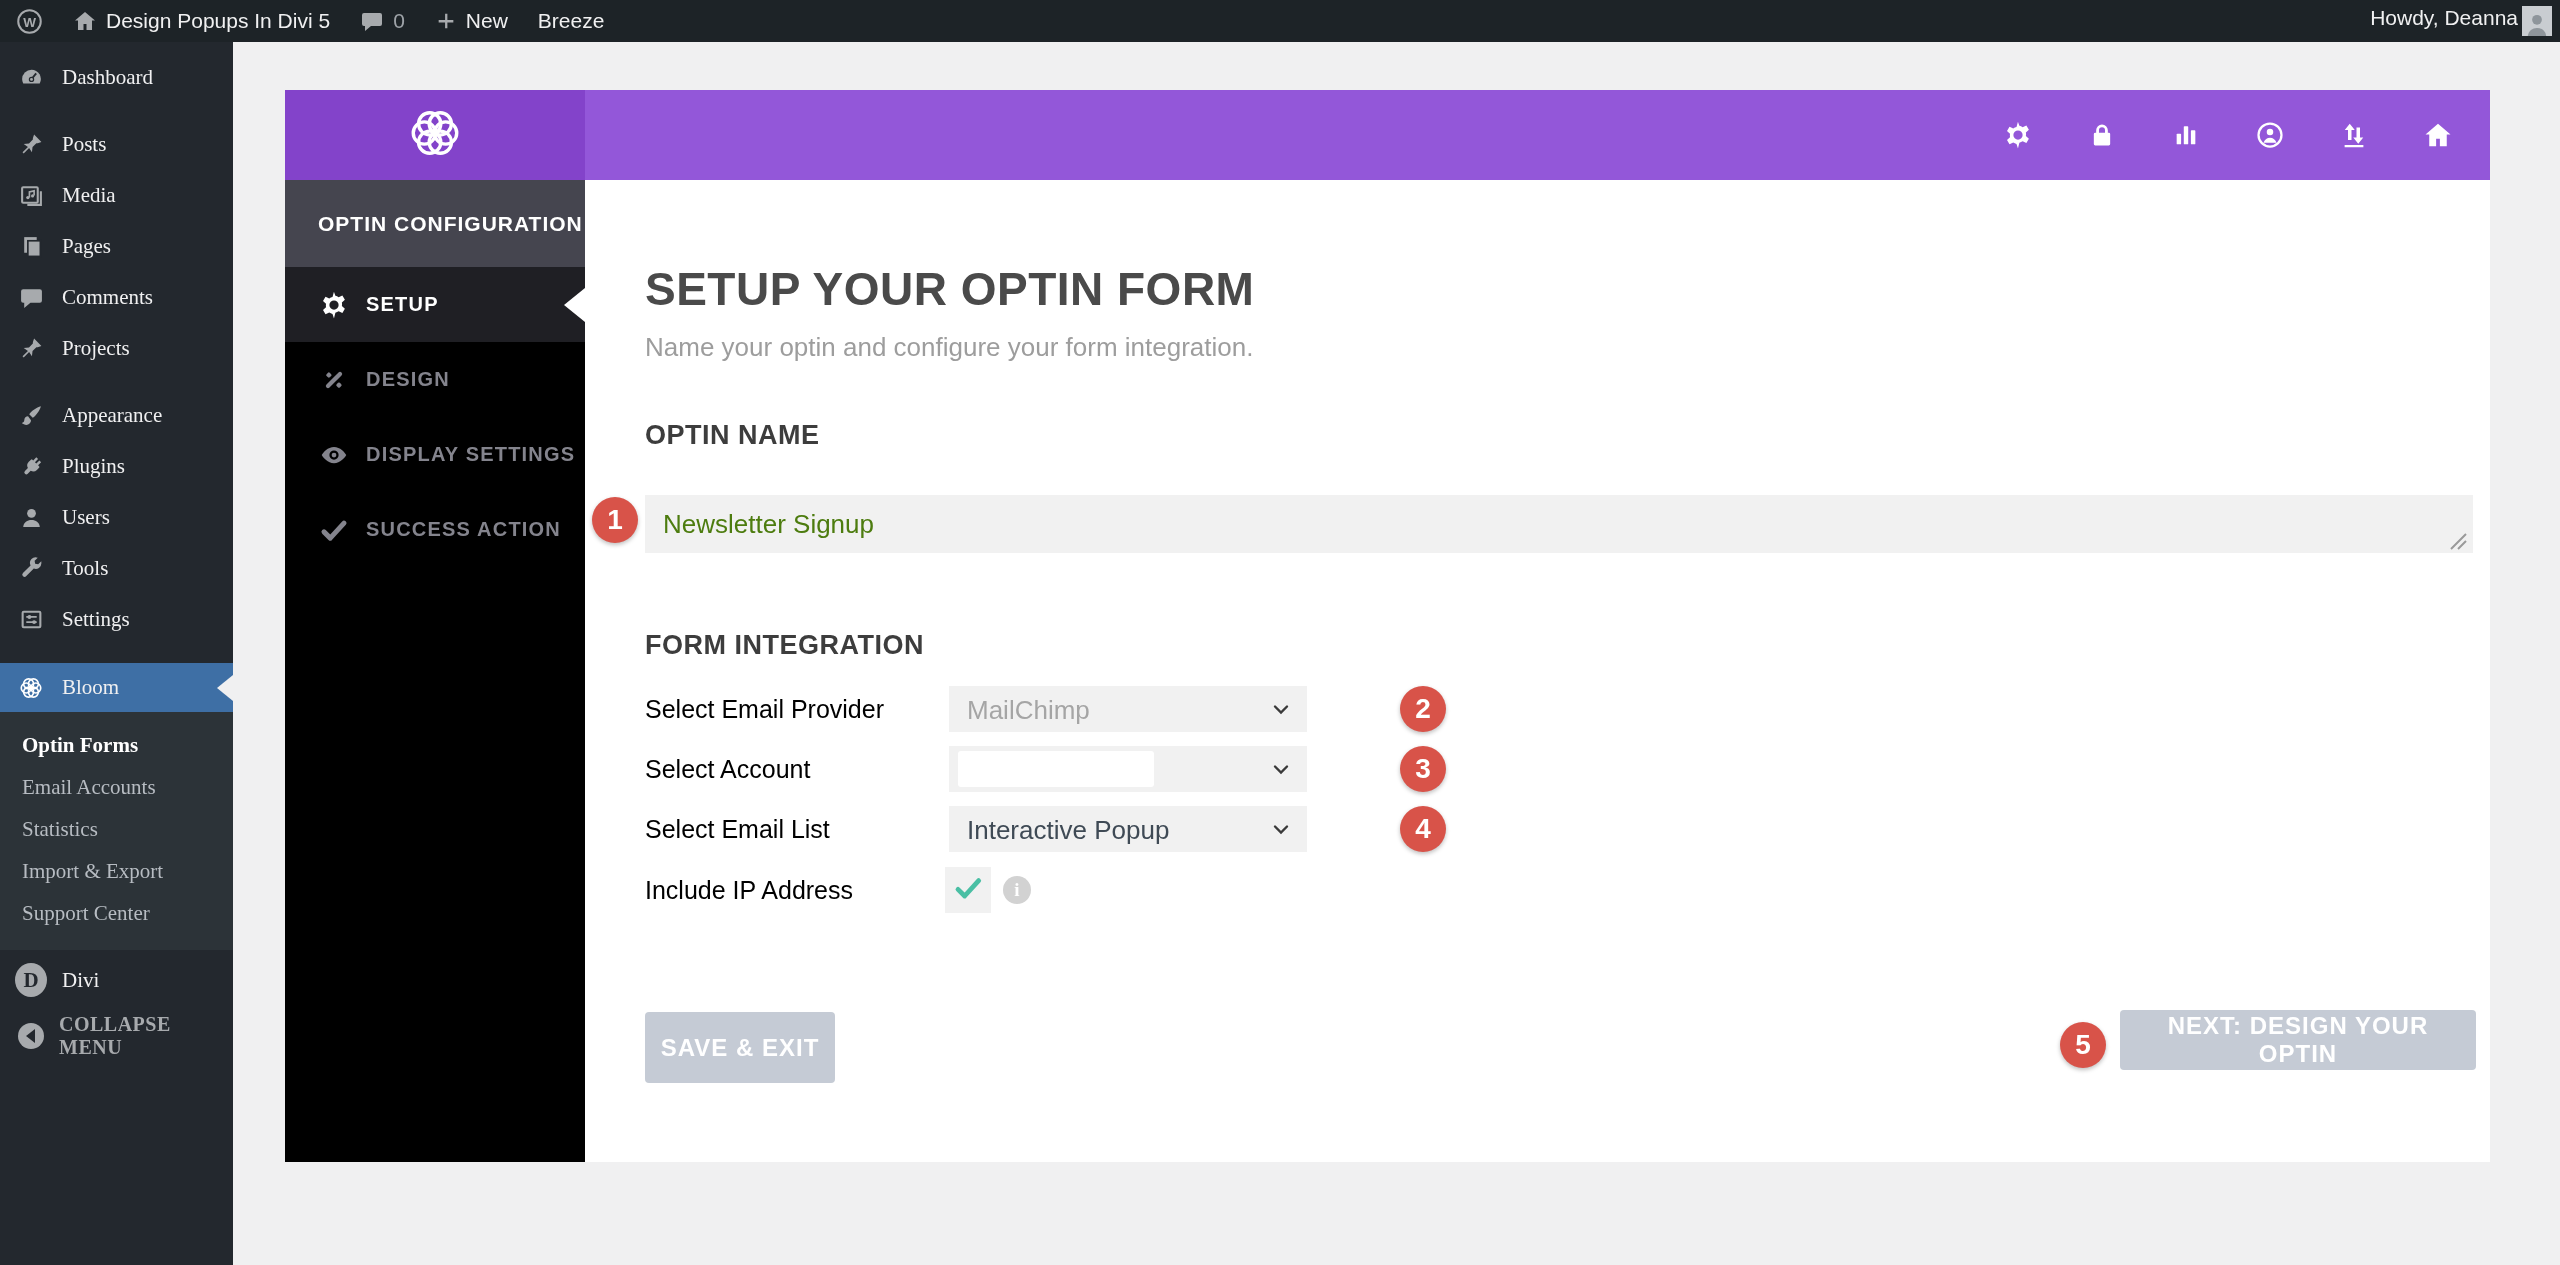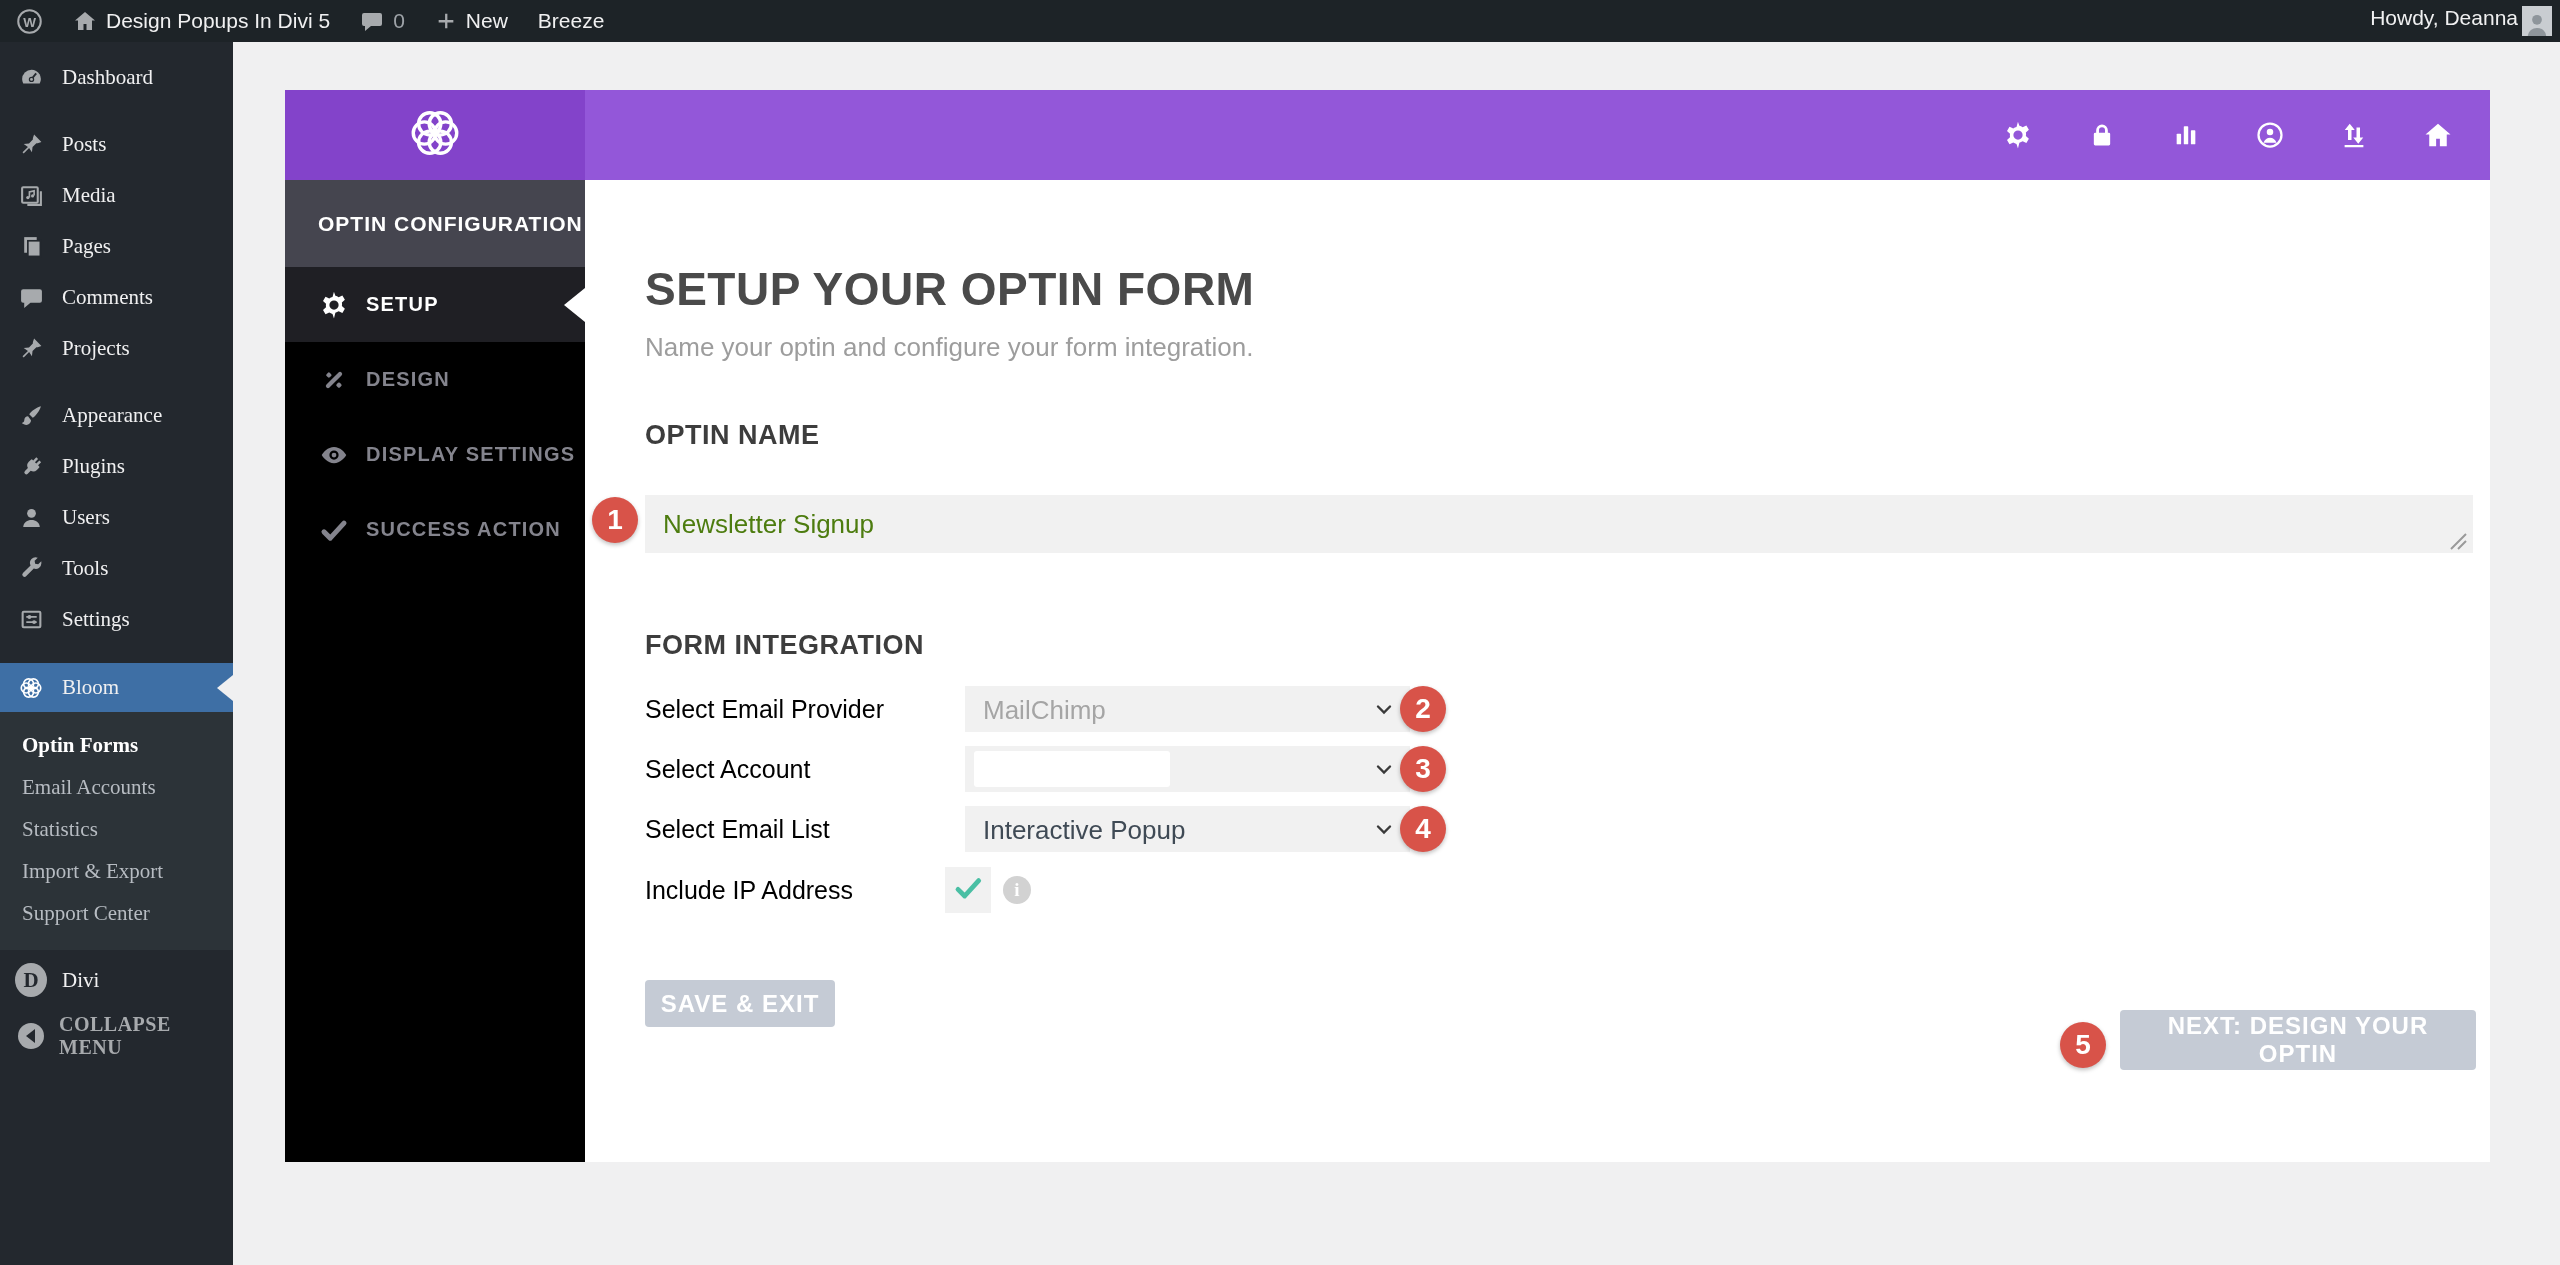--- a/index.html
+++ b/index.html
@@ -66,36 +66,36 @@
   .page-subtitle { position:absolute; left:60px; top:152px; font-size:26px; color:#9d9d9d; }
   .section-heading { position:absolute; left:60px; font-size:27px; font-weight:bold; color:#3d3d3d; letter-spacing:.5px; }
   .optin-name-heading { top:240px; }
   .fi-heading { top:450px; }
   .optin-textarea { position:absolute; left:60px; top:315px; width:1828px; height:58px; background:#f1f1f1;
                     border:none; resize:none; outline:none; color:#4d7c0f; font-size:26px;
                     font-family:"Liberation Sans", sans-serif; padding:14px 18px; }
   .grip { position:absolute; left:1862px; top:350px; pointer-events:none; }
 
   .field-label { position:absolute; left:60px; height:46px; line-height:46px; font-size:25px; color:#000000; }
-  .dropdown { position:absolute; left:380px; width:445px; height:46px; background:#f1f1f1; cursor:pointer; }
+  .dropdown { position:absolute; left:364px; width:358px; height:46px; background:#f1f1f1; cursor:pointer; }
   .dd-text { position:absolute; left:18px; top:0; height:46px; line-height:48px; font-size:26px; color:#a5a5a5; }
   .dd-text.dark { color:#3f4a55; }
   .dd-chevron { position:absolute; right:14px; top:11px; color:#3a3a3a; }
   .dd-redact { position:absolute; left:9px; top:5px; width:196px; height:36px; background:#fff; border-radius:3px; }
 
   .checkbox { position:absolute; left:360px; top:687px; width:46px; height:46px; background:#f1f1f1;
               display:flex; align-items:center; justify-content:center; cursor:pointer; }
   .info-icon { position:absolute; left:418px; top:696px; width:28px; height:28px; border-radius:50%;
                background:#d2d2d2; color:#fff; font-size:19px; font-weight:bold; text-align:center;
                line-height:28px; font-family:"Liberation Serif", serif; }
 
   .btn { position:absolute; background:#c5cbd5; color:#fff; font-weight:bold; font-size:24px; letter-spacing:1px;
          border:none; border-radius:4px; display:flex; align-items:center; justify-content:center; cursor:pointer;
          font-family:"Liberation Sans", sans-serif; }
-  .save-btn { left:60px; top:800px; width:190px; height:47px; }
+  .save-btn { left:60px; top:832px; width:190px; height:71px; }
   .next-btn { left:1535px; top:830px; width:356px; height:60px; }
 
   .badge { position:absolute; width:46px; height:46px; border-radius:50%; background:#d85349; color:#fff;
            font-size:28px; font-weight:bold; display:flex; align-items:center; justify-content:center;
            box-shadow:0 2px 4px rgba(0,0,0,.25); z-index:12; }
   .badge-1 { left:7px;   top:317px; }
   .badge-2 { left:815px; top:506px; }
   .badge-3 { left:815px; top:566px; }
   .badge-4 { left:815px; top:626px; }
   .badge-5 { left:1475px; top:842px; }

